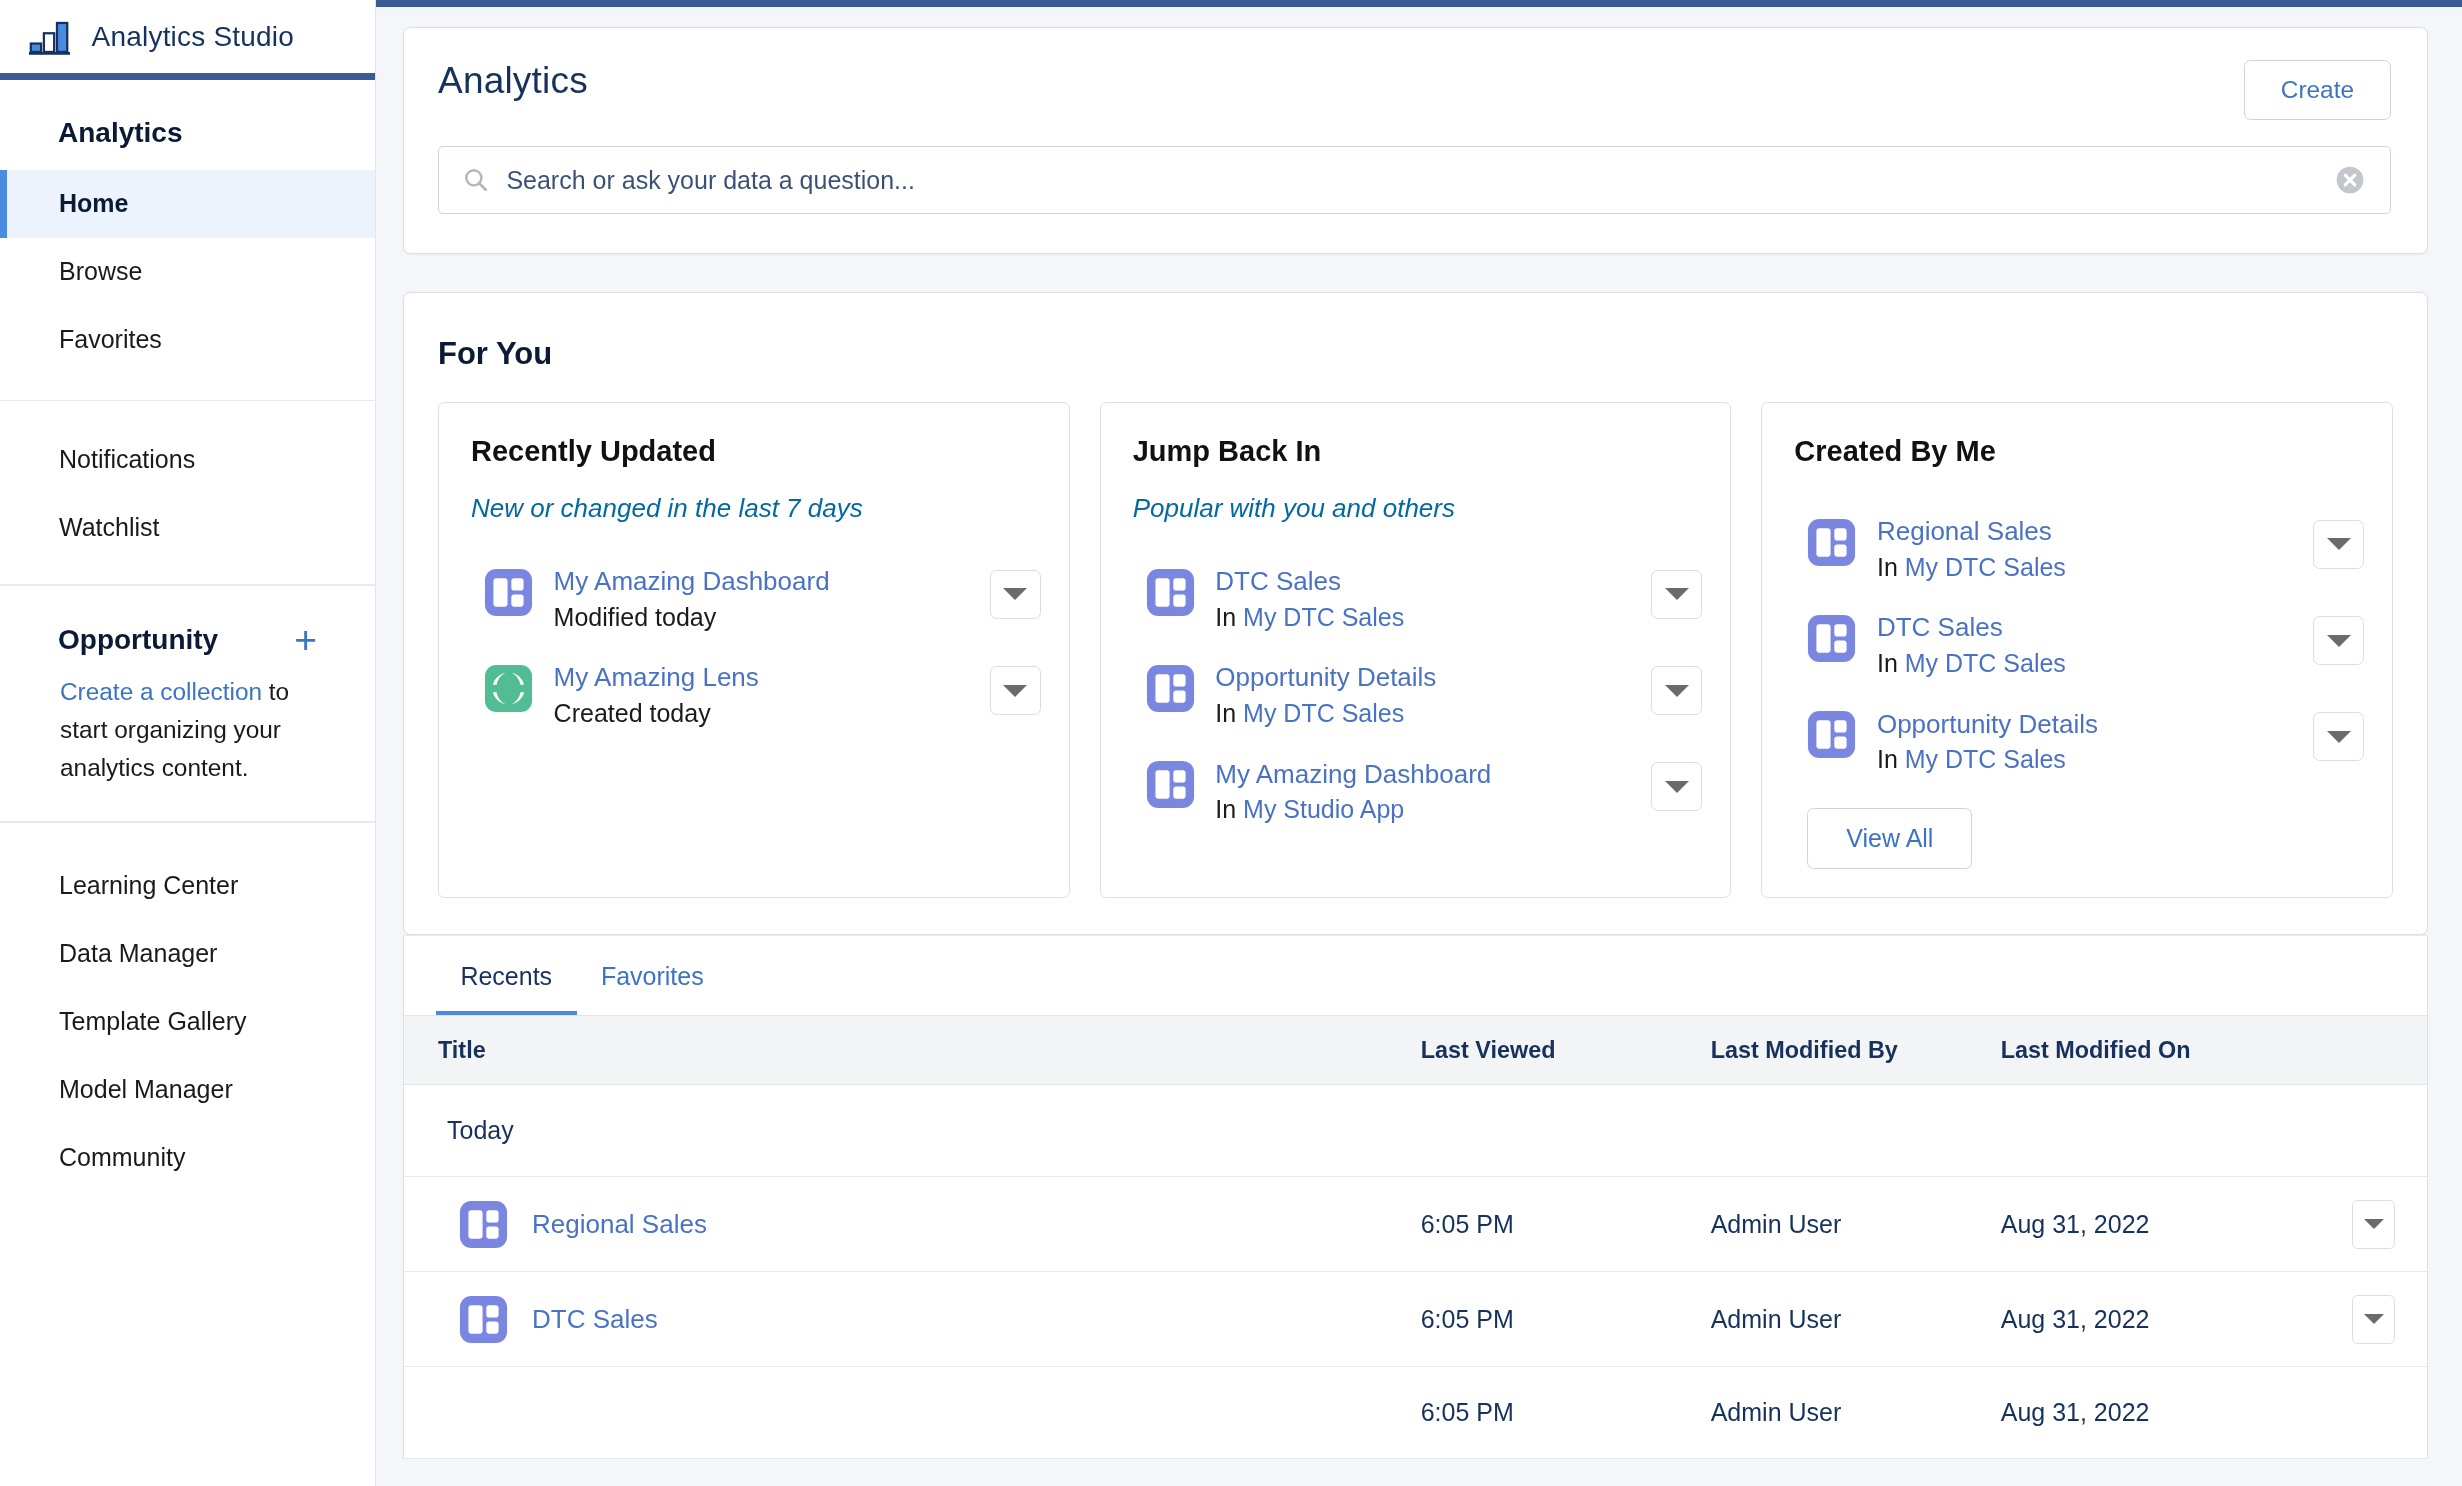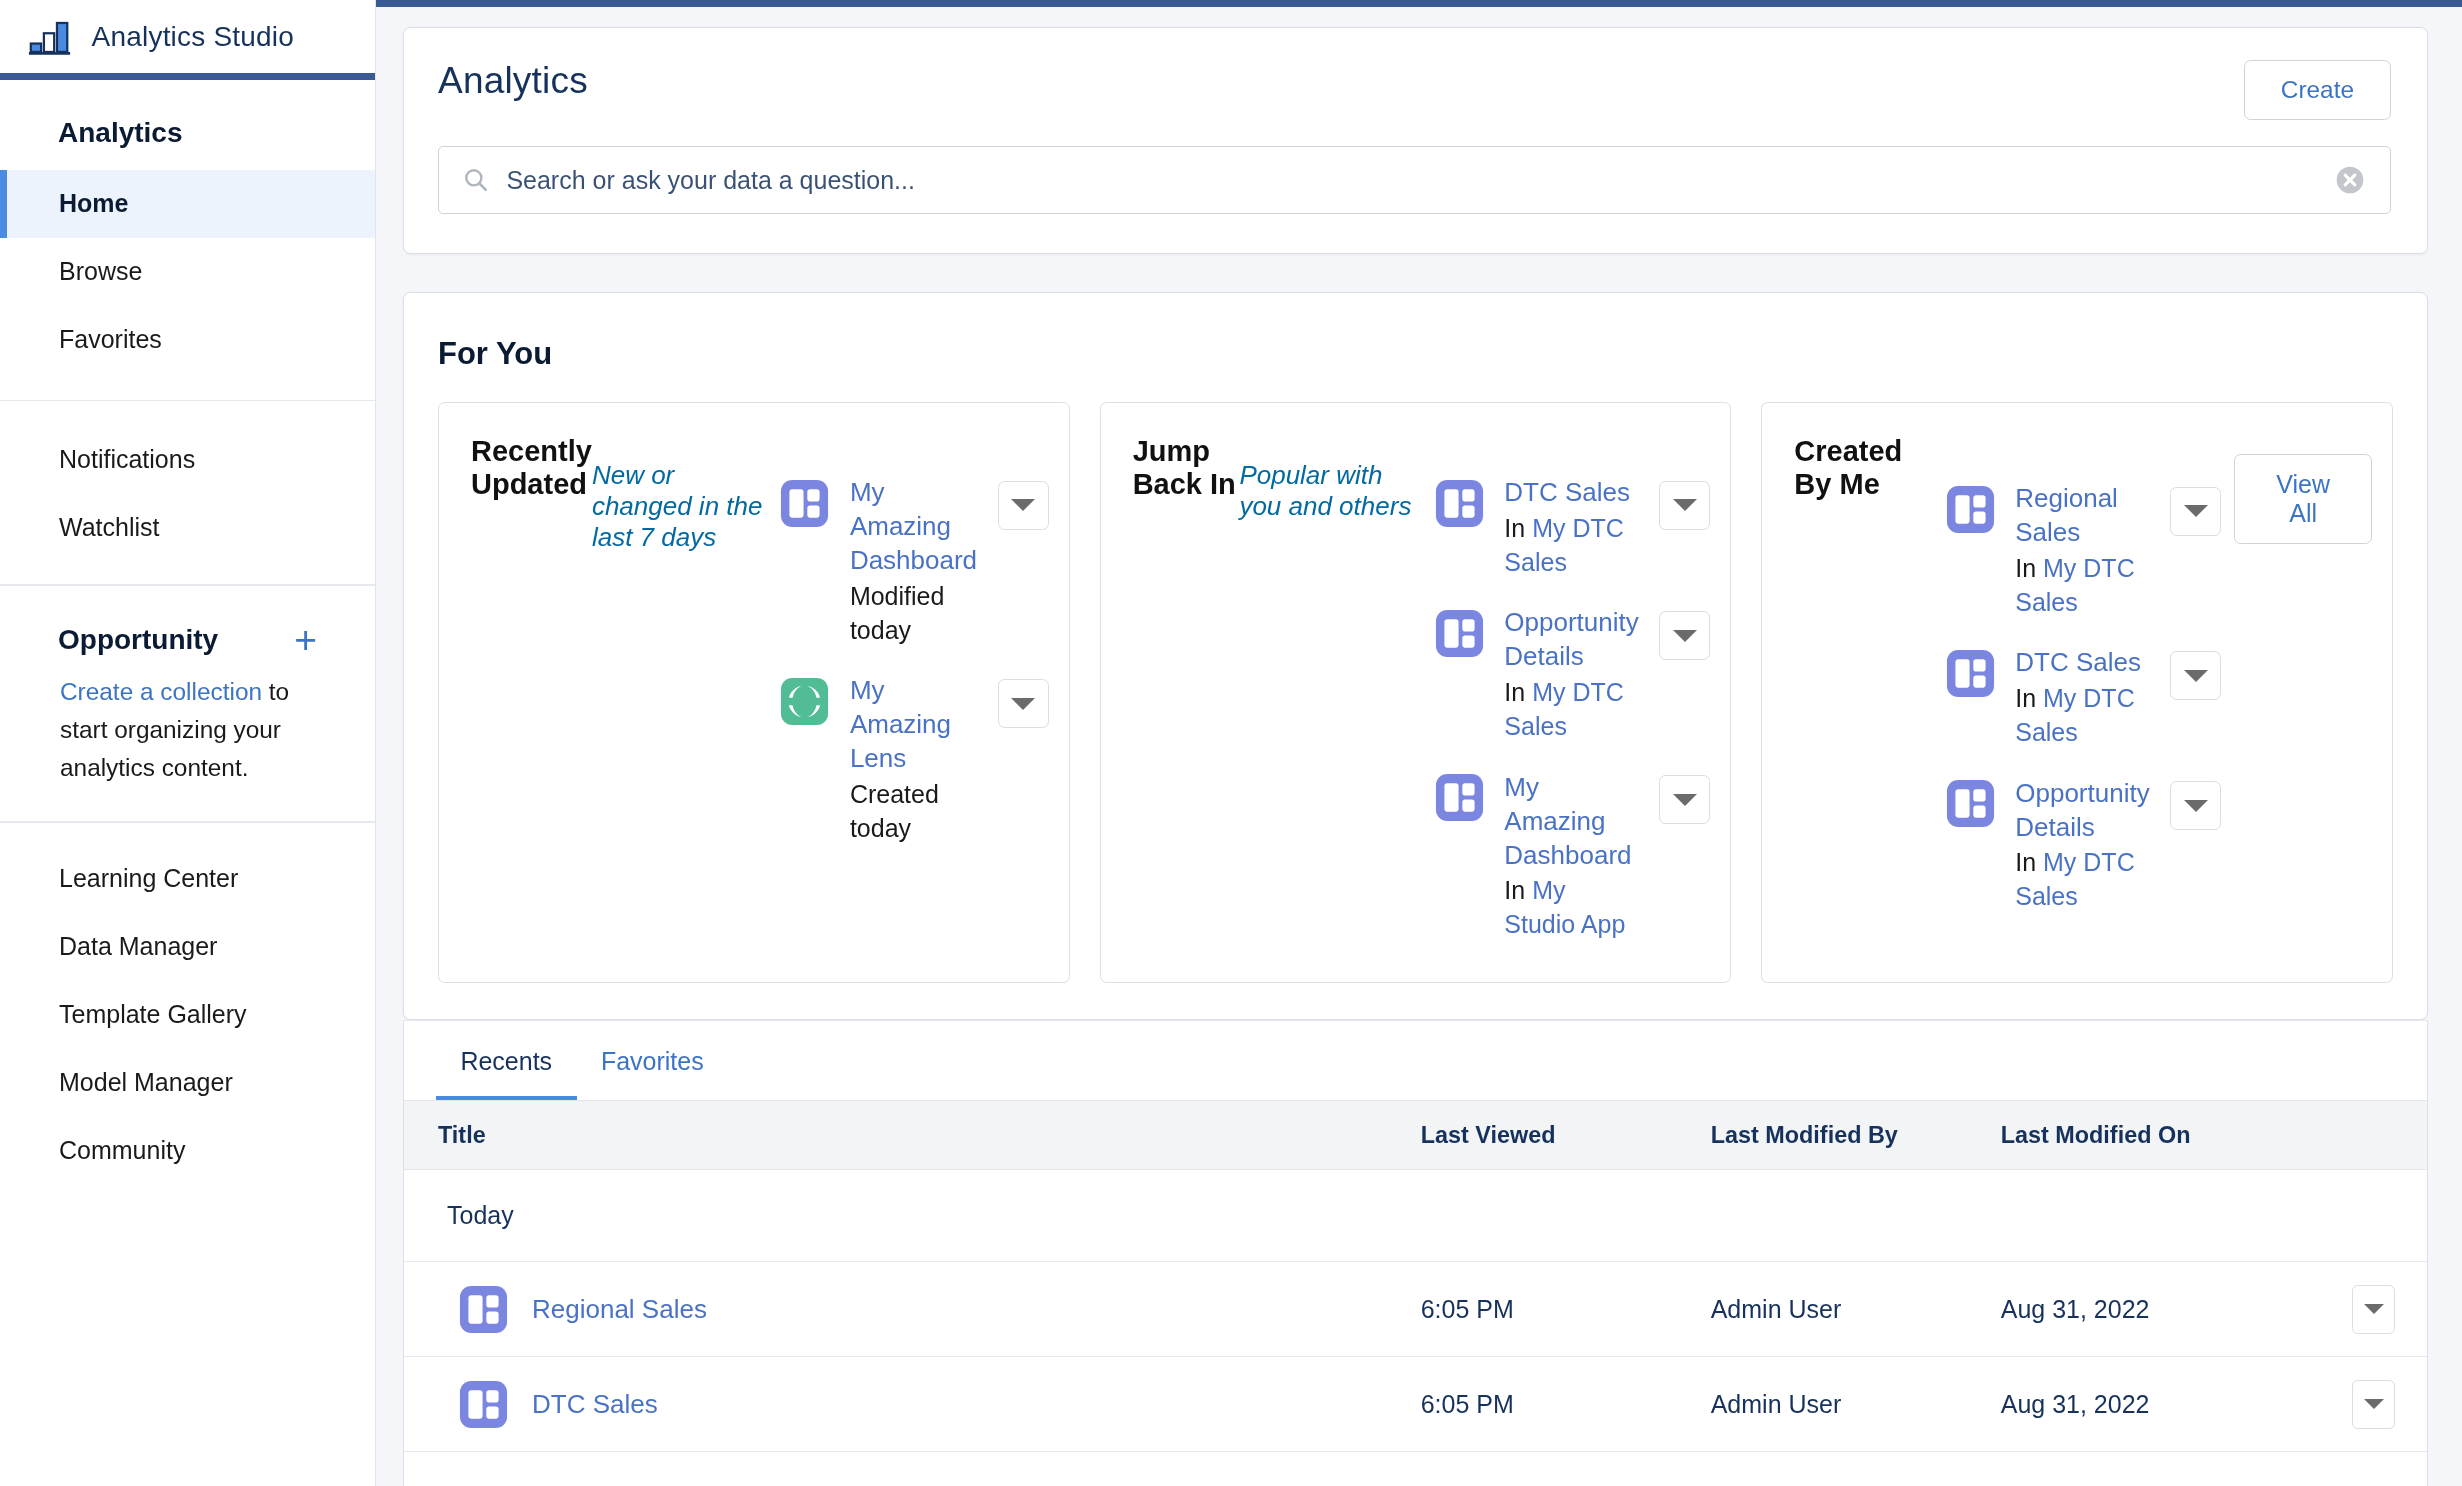--- a/index.html
+++ b/index.html
@@ -56,21 +56,21 @@
   .collections-title { font-size: 28px; font-weight: 700; color: #0b1b33; }
   .collections-plus {
     font-size: 39px; color: #3c74c4; line-height: 26px; cursor: pointer;
     font-weight: 300;
   }
   .collections-desc {
     padding: 17px 66px 0 60px; font-size: 24.4px; line-height: 38px; color: #1a1a1a;
   }
   .collections-desc a { color: #3c74c4; text-decoration: none; cursor: pointer; }
 
-  .footer-nav { padding-top: 21px; }
+  .footer-nav { padding-top: 28px; }
 
   
   .main {
     flex: 1; height: 1486px; background: #f4f6f9;
     display: flex; flex-direction: column; overflow: hidden;
   }
   .main-rule { height: 6.6px; background: #3a5a94; width: 100%; }
   .main-scroll { flex: 1; padding: 20.6px 34px 0 27px; overflow: hidden; }
 
   .panel {
@@ -103,22 +103,22 @@
     margin-right: 24.4px; width: 32px; height: 32px; border: none; padding: 0;
     background: transparent; cursor: pointer; flex: none;
   }
 
   
   .foryou-panel { padding: 0; margin-bottom: 0; }
   .foryou-title { font-size: 31px; font-weight: 700; color: #0b1b33; padding: 43px 0 30px 34px; }
   .cards { display: flex; gap: 30px; padding: 0 34px 36px 34px; }
   .card {
     flex: 1; border: 0.9px solid #dcdfe5; border-radius: 6.6px; background: #fff;
-    padding: 32px 20px 28px 32px; min-height: 489px;
-    display: flex; flex-direction: row;
+    padding: 32px 28px 28px 32px; min-height: 489px;
+    display: flex; flex-direction: column;
   }
   .card-title { font-size: 29px; font-weight: 700; color: #111; }
   .card-sub { font-size: 26px; font-style: italic; color: #0369a1; margin-top: 25px; }
   .card-list { margin-top: 26px; }
   .card-item {
     display: flex; align-items: flex-start; gap: 20.6px;
     padding: 12.2px 0 12.2px 13px;
   }
   .item-icon { width: 49px; height: 49px; flex: none; margin-top: 5.6px; }
   .item-text { flex: 1; min-width: 0; padding-top: 1.9px; }

